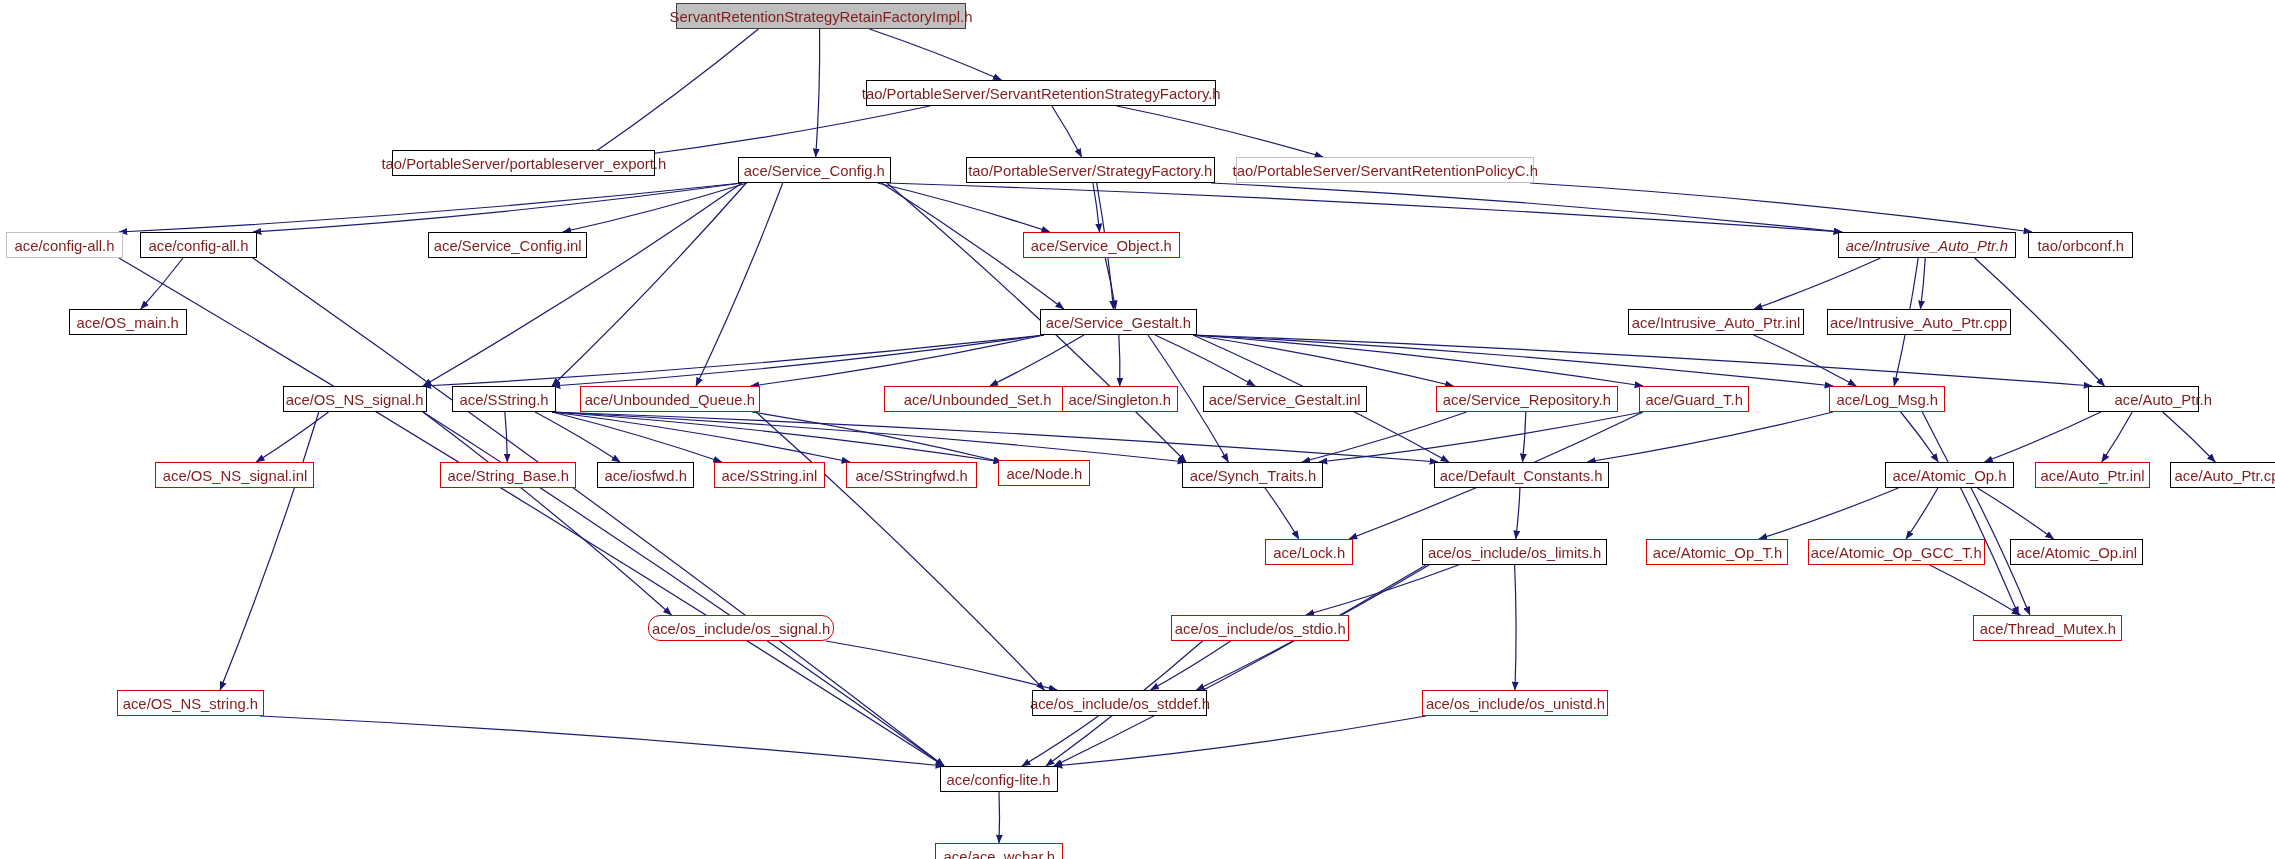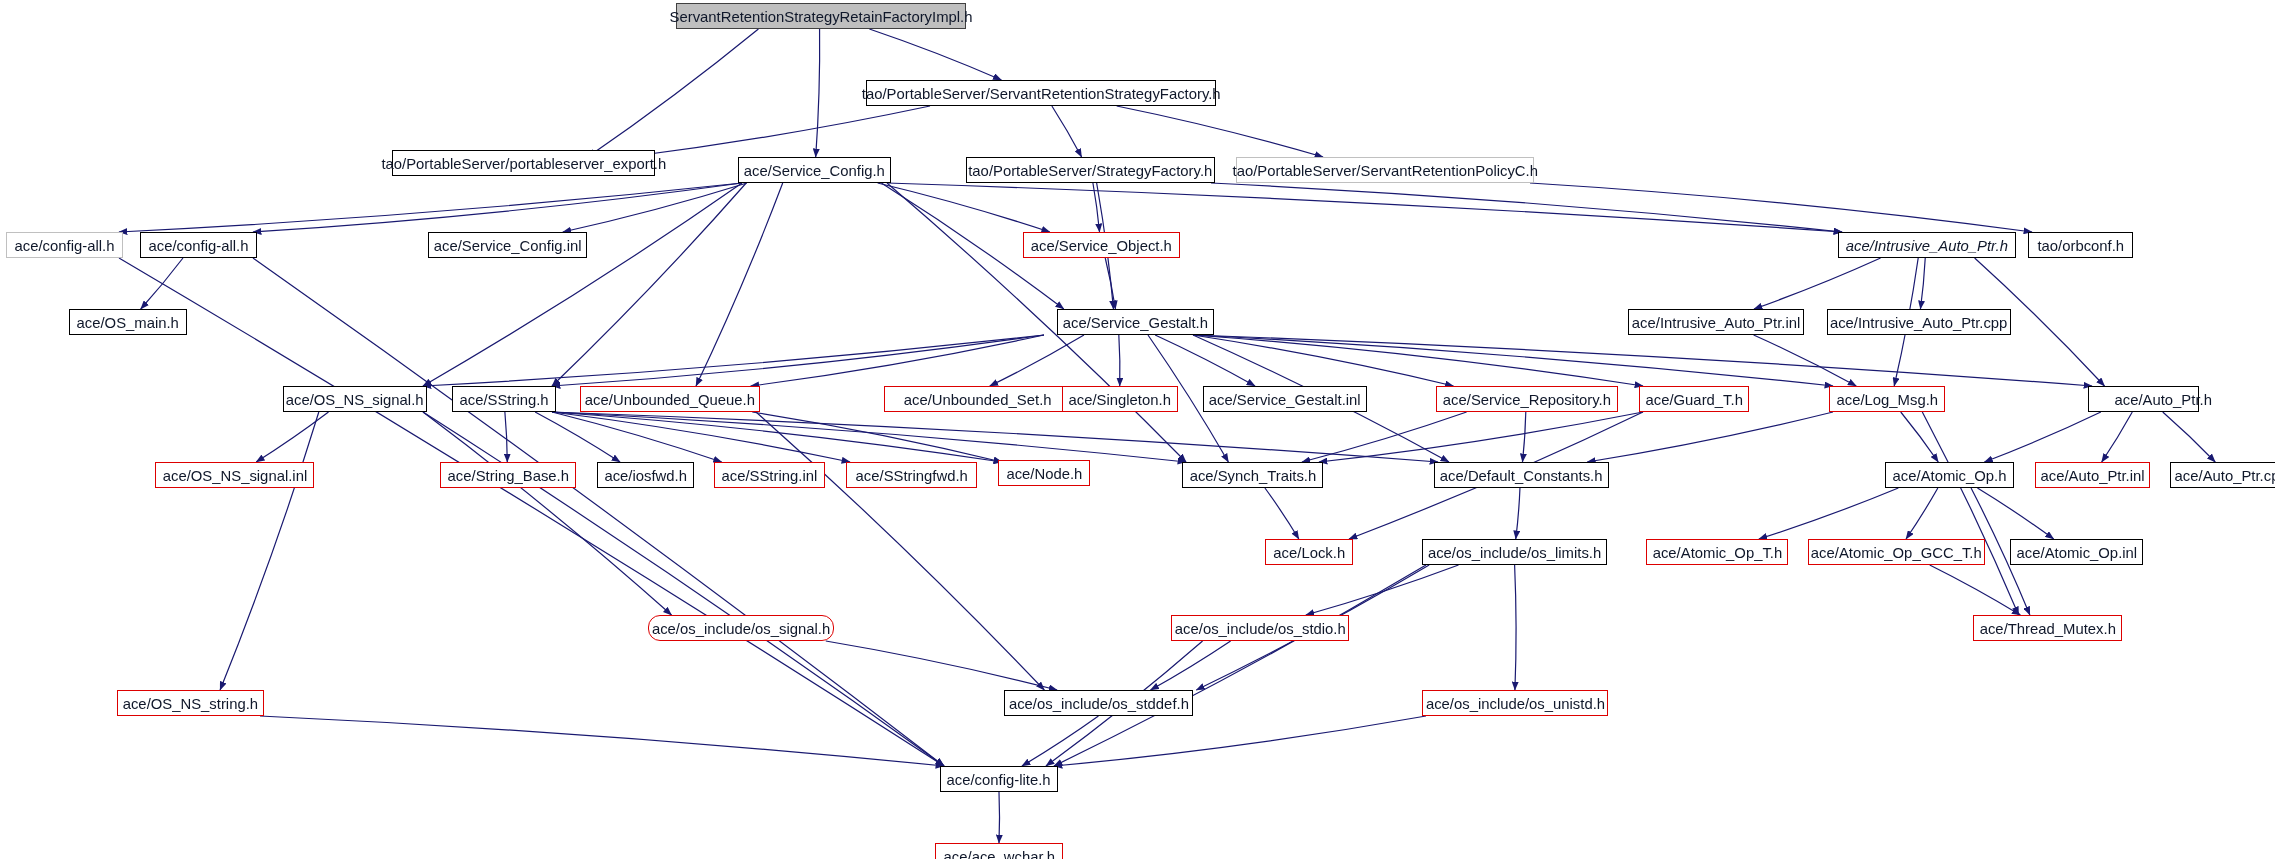--- a/index.html
+++ b/index.html
@@ -30,21 +30,21 @@
     box-sizing: border-box;
     display: flex;
     align-items: center;
     justify-content: center;
     height: 26px;
     background: #ffffff;
     border: 1px solid #000000;
     white-space: nowrap;
     font-size: 15px;
     line-height: 1;
-    color: #0f172a;
+    color: #7f1d1d;
     letter-spacing: 0px;
     z-index: 5;
   }
   .node.red {
     border-color: #dd0000;
   }
   .node.gray {
     border-color: #c0c0c0;
   }
   .node.root {
@@ -184,21 +184,21 @@
       </div>
       <div class="node" style="left: 1838px; top: 232px; width: 178px; font-style: italic;">
         <span class="label">ace/Intrusive_Auto_Ptr.h</span>
       </div>
       <div class="node" style="left: 2028px; top: 232px; width: 105px;">
         <span class="label">tao/orbconf.h</span>
       </div>
       <div class="node" style="left: 69px; top: 309px; width: 118px;">
         <span class="label">ace/OS_main.h</span>
       </div>
-      <div class="node" style="left: 1040px; top: 309px; width: 157px; margin-left: 17px;">
+      <div class="node" style="left: 1040px; top: 309px; width: 157px;">
         <span class="label">ace/Service_Gestalt.h</span>
       </div>
       <div class="node" style="left: 1628px; top: 309px; width: 176px;">
         <span class="label">ace/Intrusive_Auto_Ptr.inl</span>
       </div>
       <div class="node" style="left: 1827px; top: 309px; width: 184px;">
         <span class="label">ace/Intrusive_Auto_Ptr.cpp</span>
       </div>
       <div class="node" style="left: 283px; top: 386px; width: 144px;">
         <span class="label">ace/OS_NS_signal.h</span>
@@ -283,21 +283,21 @@
       </div>
       <div class="node red" style="left: 1171px; top: 615px; width: 178px;">
         <span class="label">ace/os_include/os_stdio.h</span>
       </div>
       <div class="node red" style="left: 1973px; top: 615px; width: 149px;">
         <span class="label">ace/Thread_Mutex.h</span>
       </div>
       <div class="node red" style="left: 117px; top: 690px; width: 147px;">
         <span class="label">ace/OS_NS_string.h</span>
       </div>
-      <div class="node" style="left: 1004px; top: 690px; width: 189px;">
+      <div class="node" style="left: 1032px; top: 690px; width: 175px;">
         <span class="label">ace/os_include/os_stddef.h</span>
       </div>
       <div class="node red" style="left: 1422px; top: 690px; width: 186px;">
         <span class="label">ace/os_include/os_unistd.h</span>
       </div>
       <div class="node" style="left: 940px; top: 766px; width: 118px;">
         <span class="label">ace/config-lite.h</span>
       </div>
       <div class="node red" style="left: 935px; top: 843px; width: 128px;">
         <span class="label">ace/ace_wchar.h</span>

